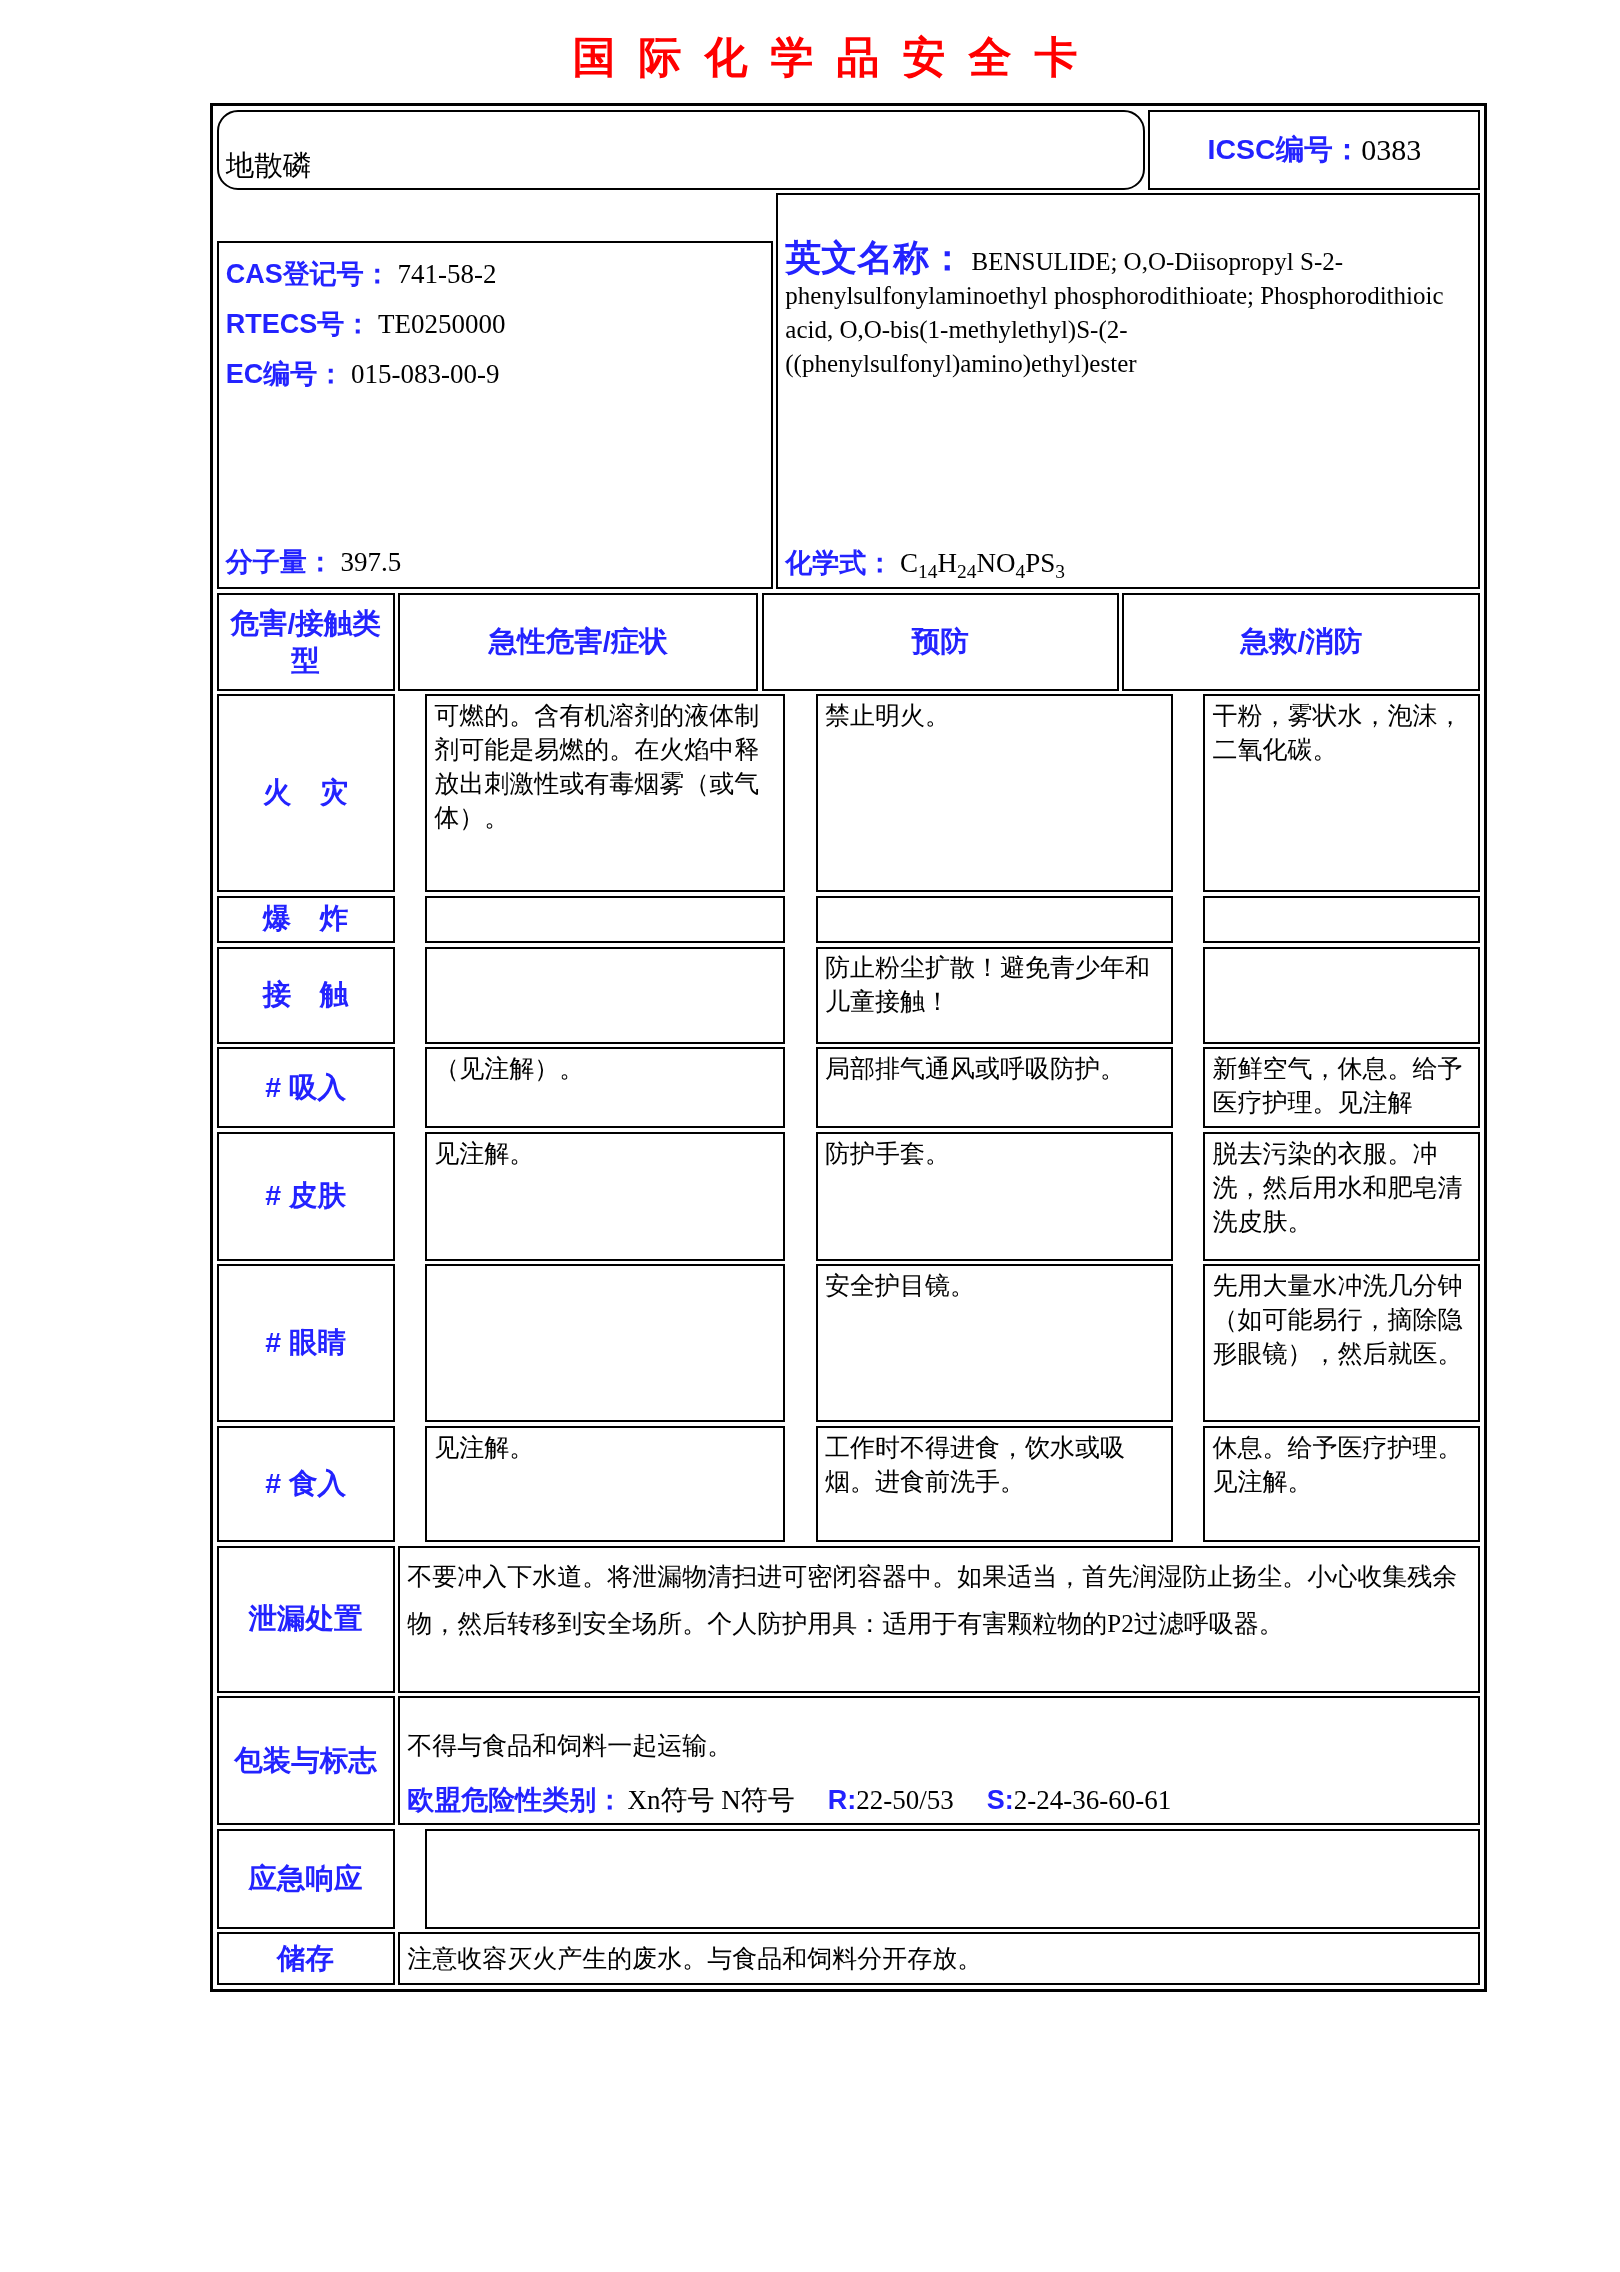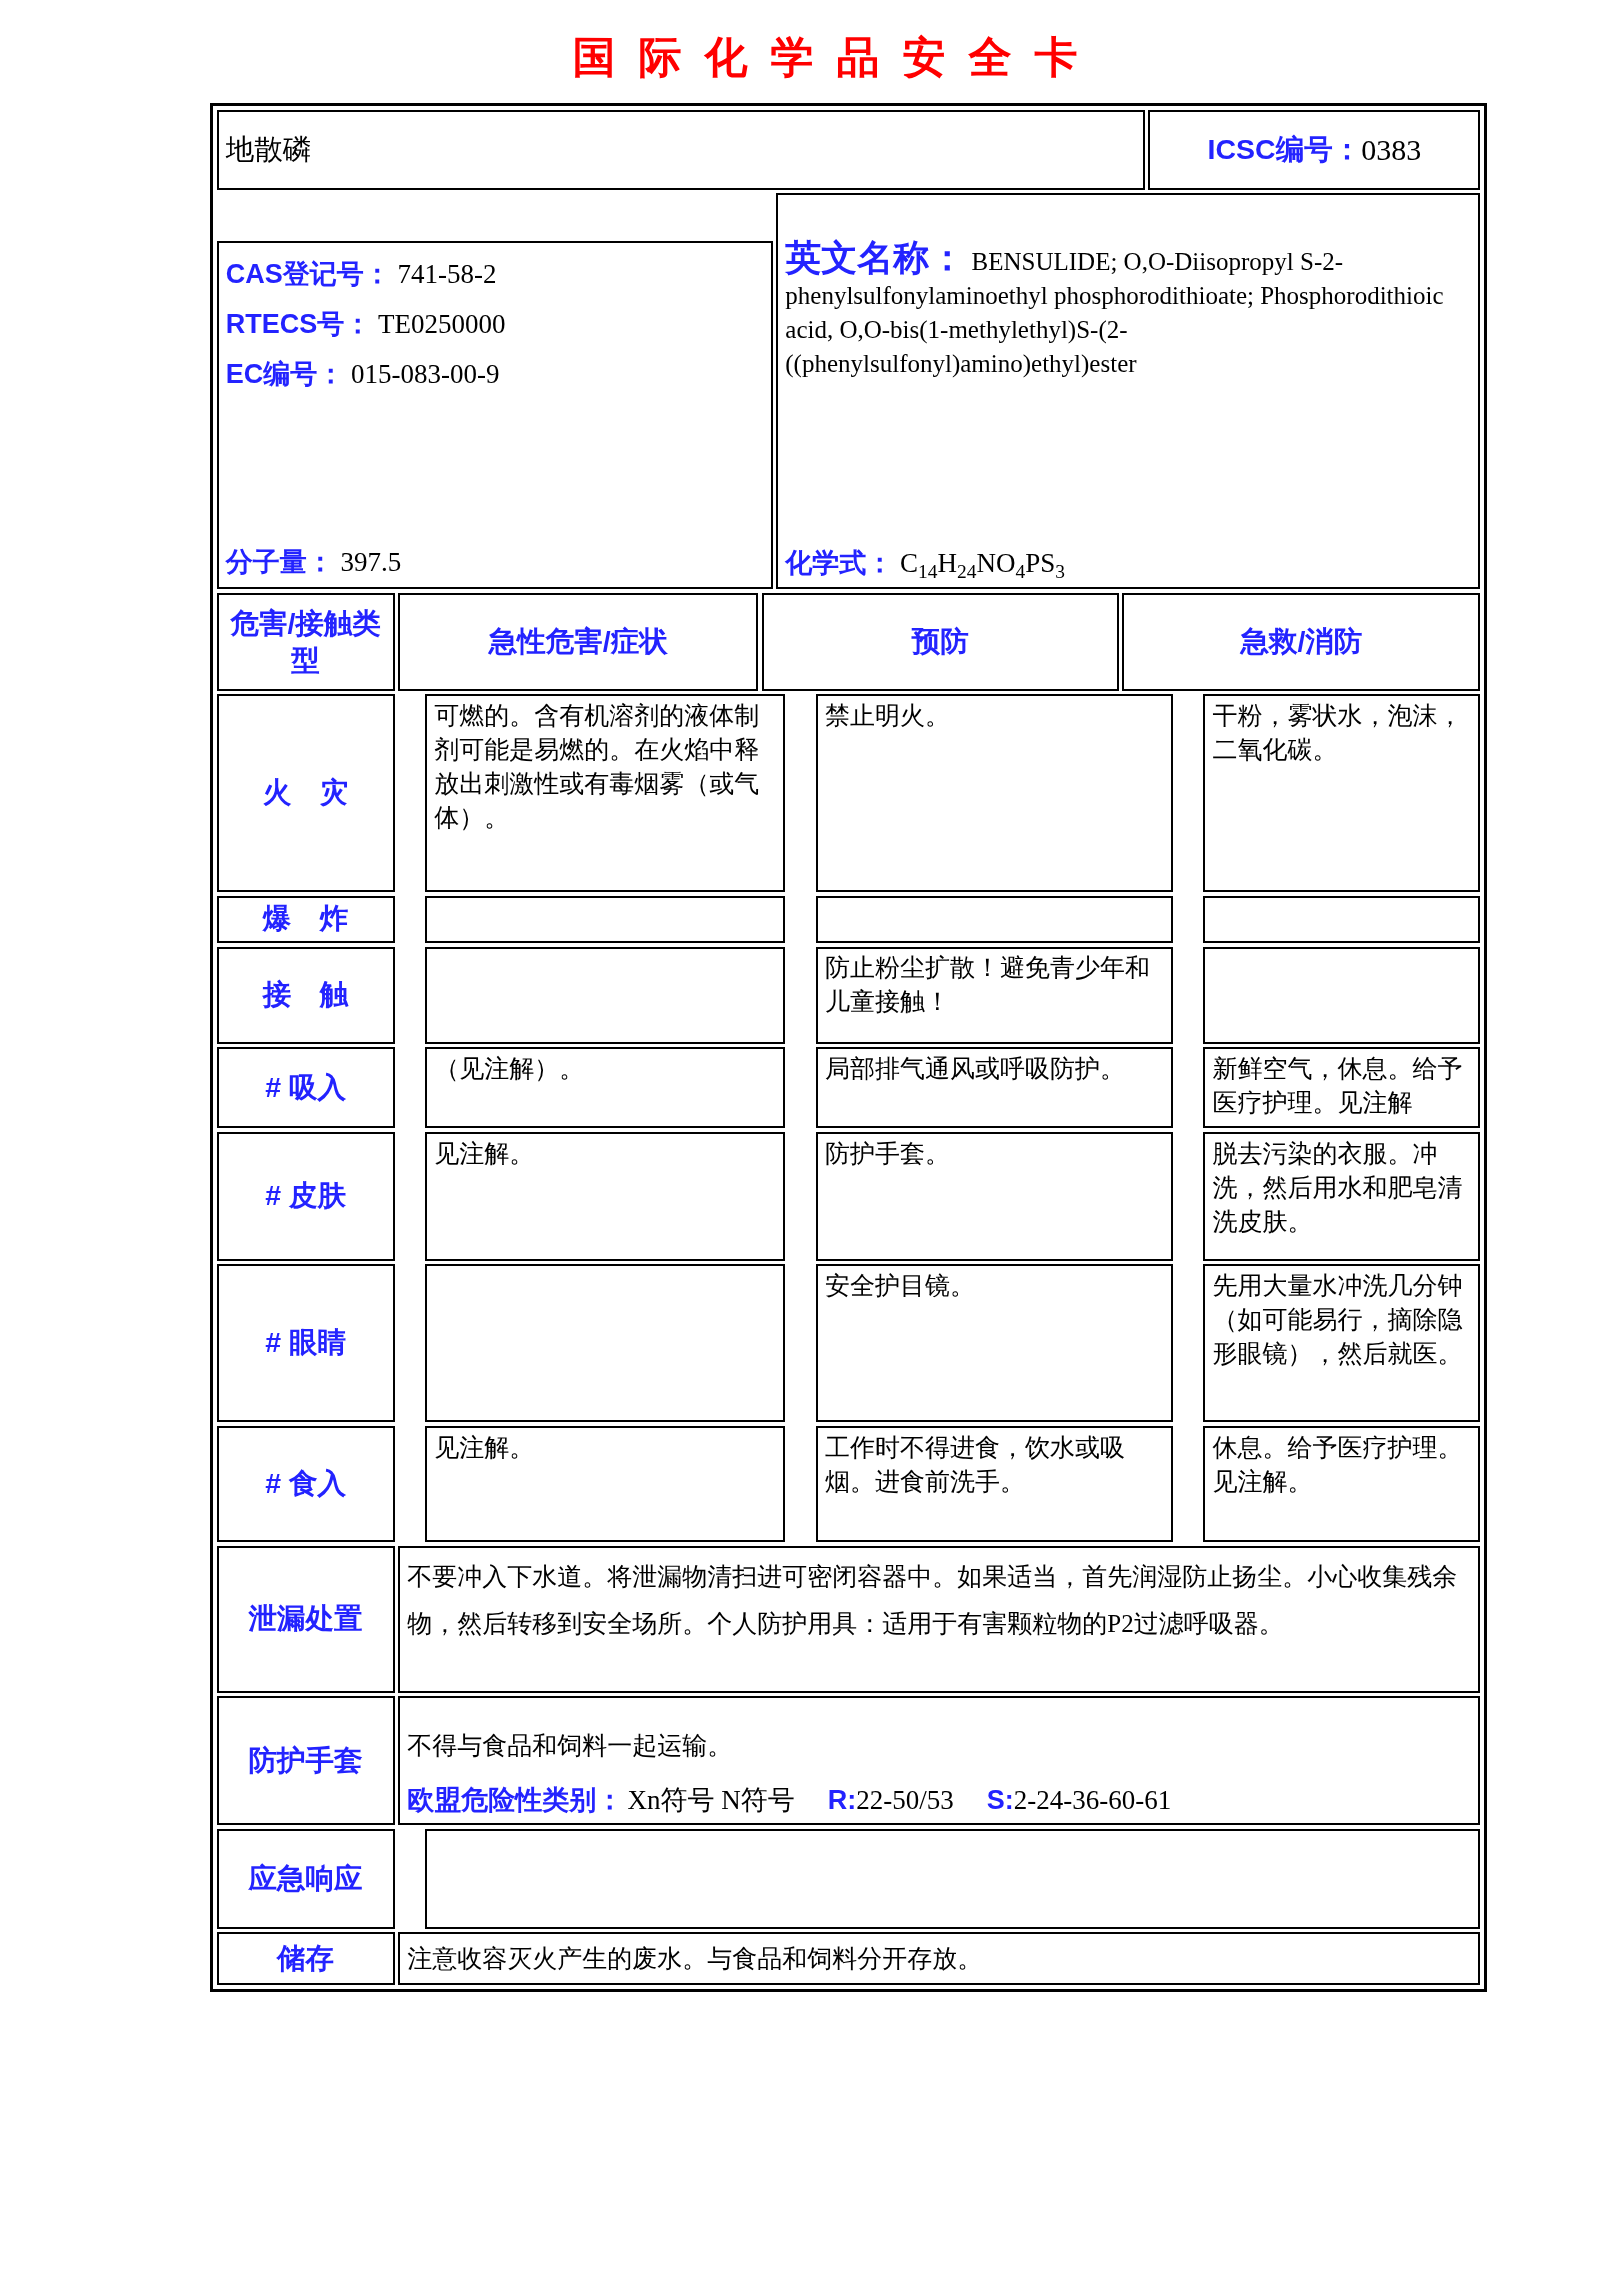--- a/index.html
+++ b/index.html
@@ -32,21 +32,21 @@
   }
   
   .rA{height:80px} .rB{height:396px} .rH{height:98px}
   .rFire{height:198px} .rExpl{height:47px} .rCont{height:97px}
   .rInh{height:81px} .rSkin{height:129px} .rEyes{height:158px}
   .rIng{height:116px} .rSpill{height:147px} .rPack{height:129px}
   .rEmer{height:100px} .rStor{height:53px}
   
   .c1{width:178px; flex:none} .c2{width:360px; flex:none}
   .c3{width:357px; flex:none} .c4{flex:1}
-  .name-cell{flex:1; display:flex; align-items:center; font-size:28.5px;}
+  .name-cell{flex:1; display:flex; align-items:flex-end; font-size:28.5px;border-radius:21px;}
   .icsc-cell{width:332px; flex:none; display:flex; align-items:center; justify-content:center; white-space:nowrap;}
   .ids-cell{width:556px; flex:none; display:flex; flex-direction:column; padding-top:5.7px;margin-top:48px;}
   .names-cell{flex:1; display:flex; flex-direction:column; padding-top:5.7px;}
   .lbl {
     font-family:"Liberation Sans","DejaVu Sans",sans-serif;
     font-weight:bold; color:#2323ff;
   }
   .serif { font-family:"Liberation Serif","DejaVu Serif",serif; color:#000; }
   .id-line { font-size:27px; line-height:50px; white-space:nowrap; }
   .mw-line { font-size:27px; margin-top:auto; padding-bottom:4.3px; white-space:nowrap; }
@@ -178,21 +178,21 @@
       <div class="cell body-cell c3">工作时不得进食，饮水或吸烟。进食前洗手。</div>
       <div class="cell body-cell c4">休息。给予医疗护理。见注解。</div>
     </div>
 
     <div class="row rSpill">
       <div class="cell type-cell c1">泄漏处置</div>
       <div class="cell spill-cell c4">不要冲入下水道。将泄漏物清扫进可密闭容器中。如果适当，首先润湿防止扬尘。小心收集残余物，然后转移到安全场所。个人防护用具：适用于有害颗粒物的P2过滤呼吸器。</div>
     </div>
 
     <div class="row rPack">
-      <div class="cell type-cell c1">防护手套</div>
+      <div class="cell type-cell c1">包装与标志</div>
       <div class="cell pack-cell c4">
         <div class="pack-line1 serif">不得与食品和饲料一起运输。</div>
         <div class="pack-line2">
           <span class="lbl">欧盟危险性类别：</span><span class="serif eu-sym">Xn符号 N符号</span><span class="rs-group"><span class="lbl">R:</span><span class="serif">22-50/53</span></span><span class="rs-group"><span class="lbl">S:</span><span class="serif">2-24-36-60-61</span></span>
         </div>
       </div>
     </div>
 
     <div class="row rEmer">
       <div class="cell type-cell c1">应急响应</div>

